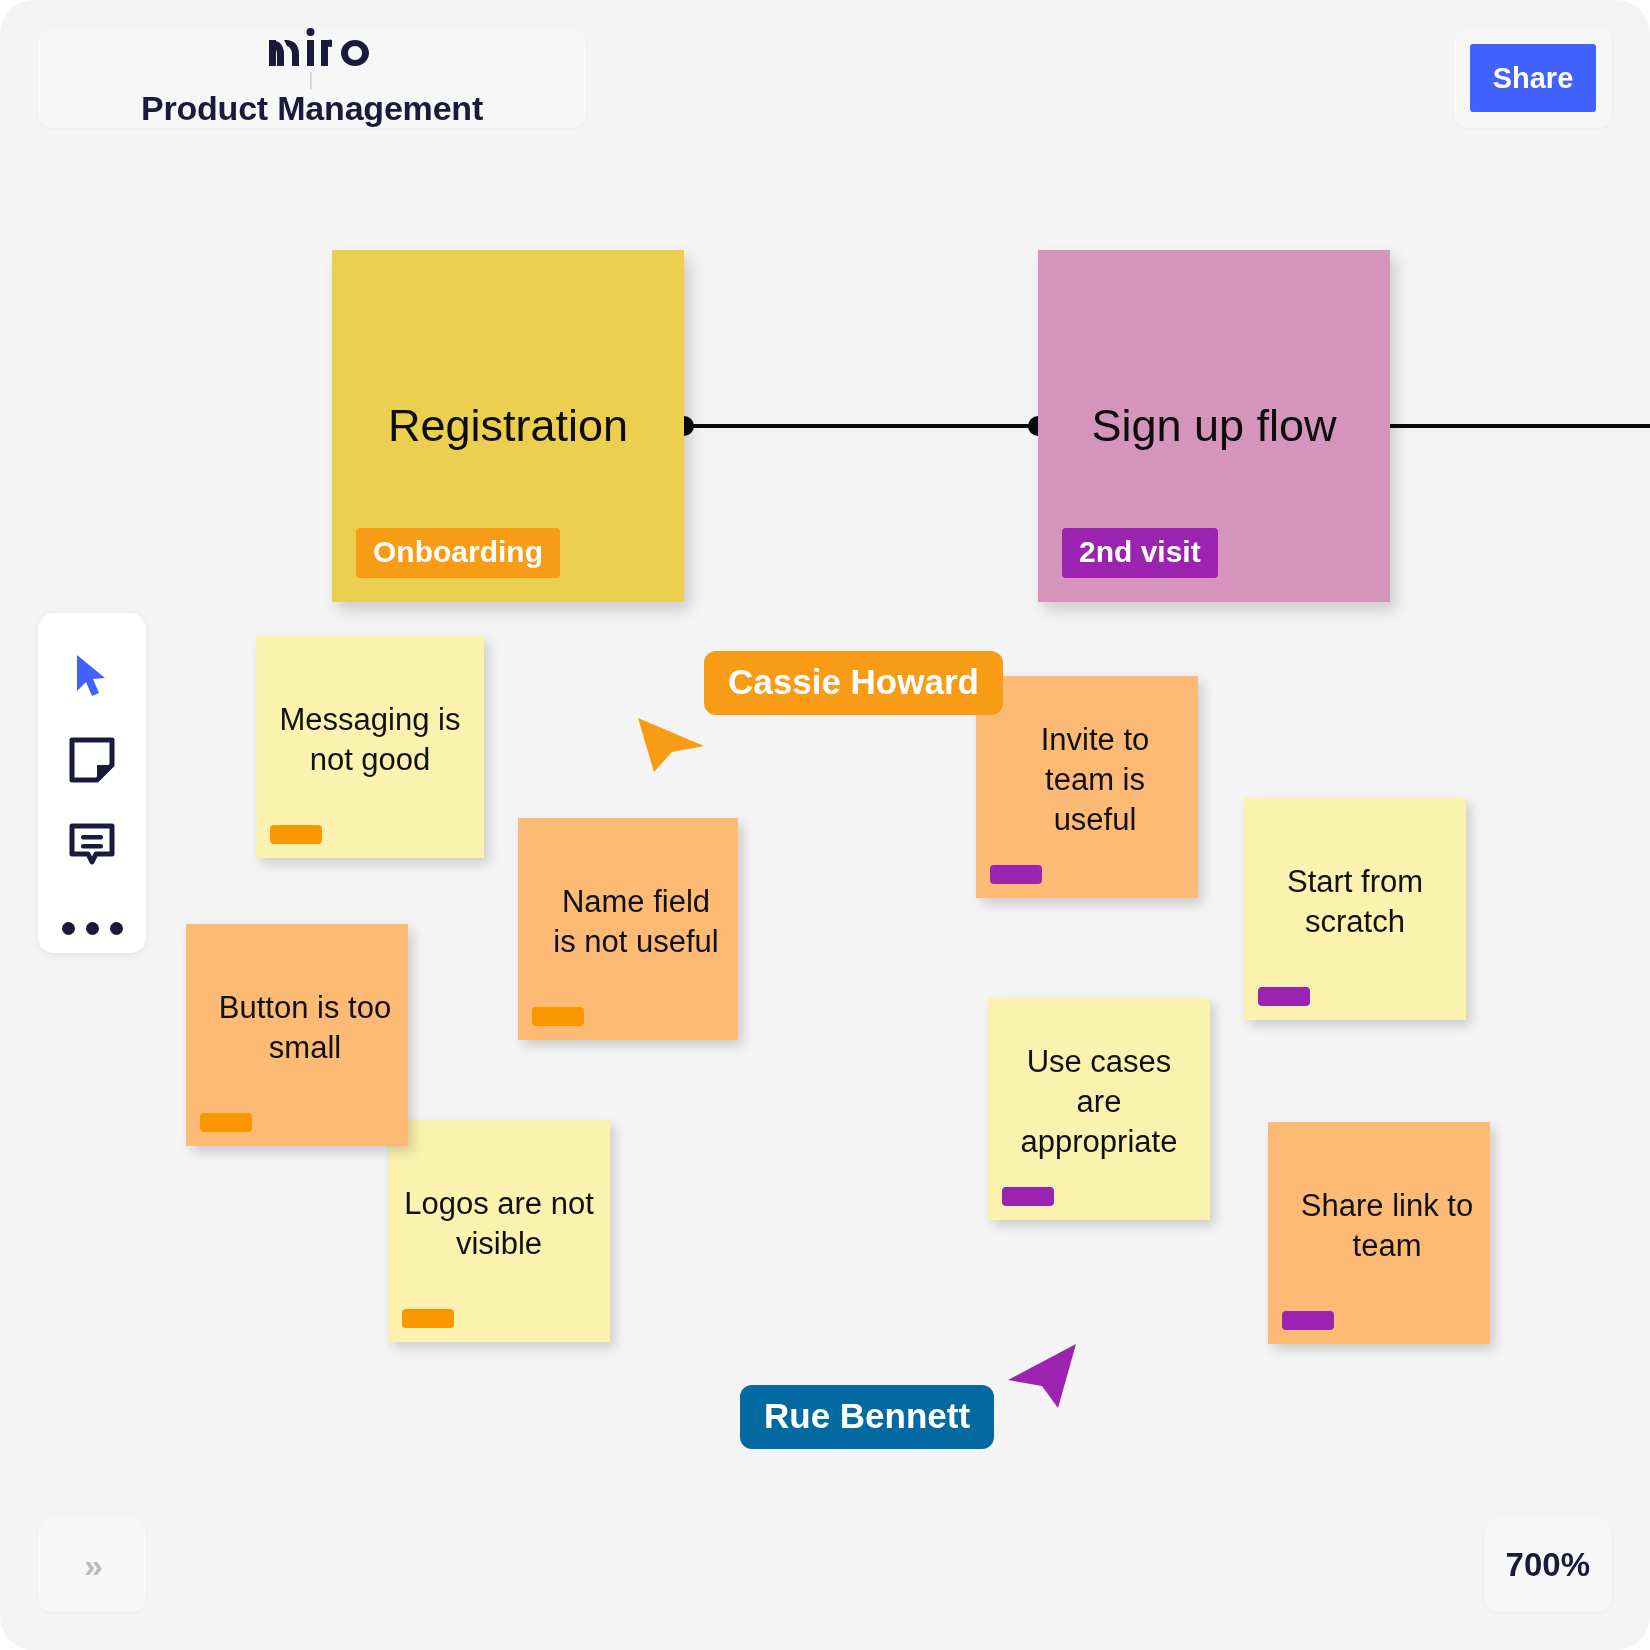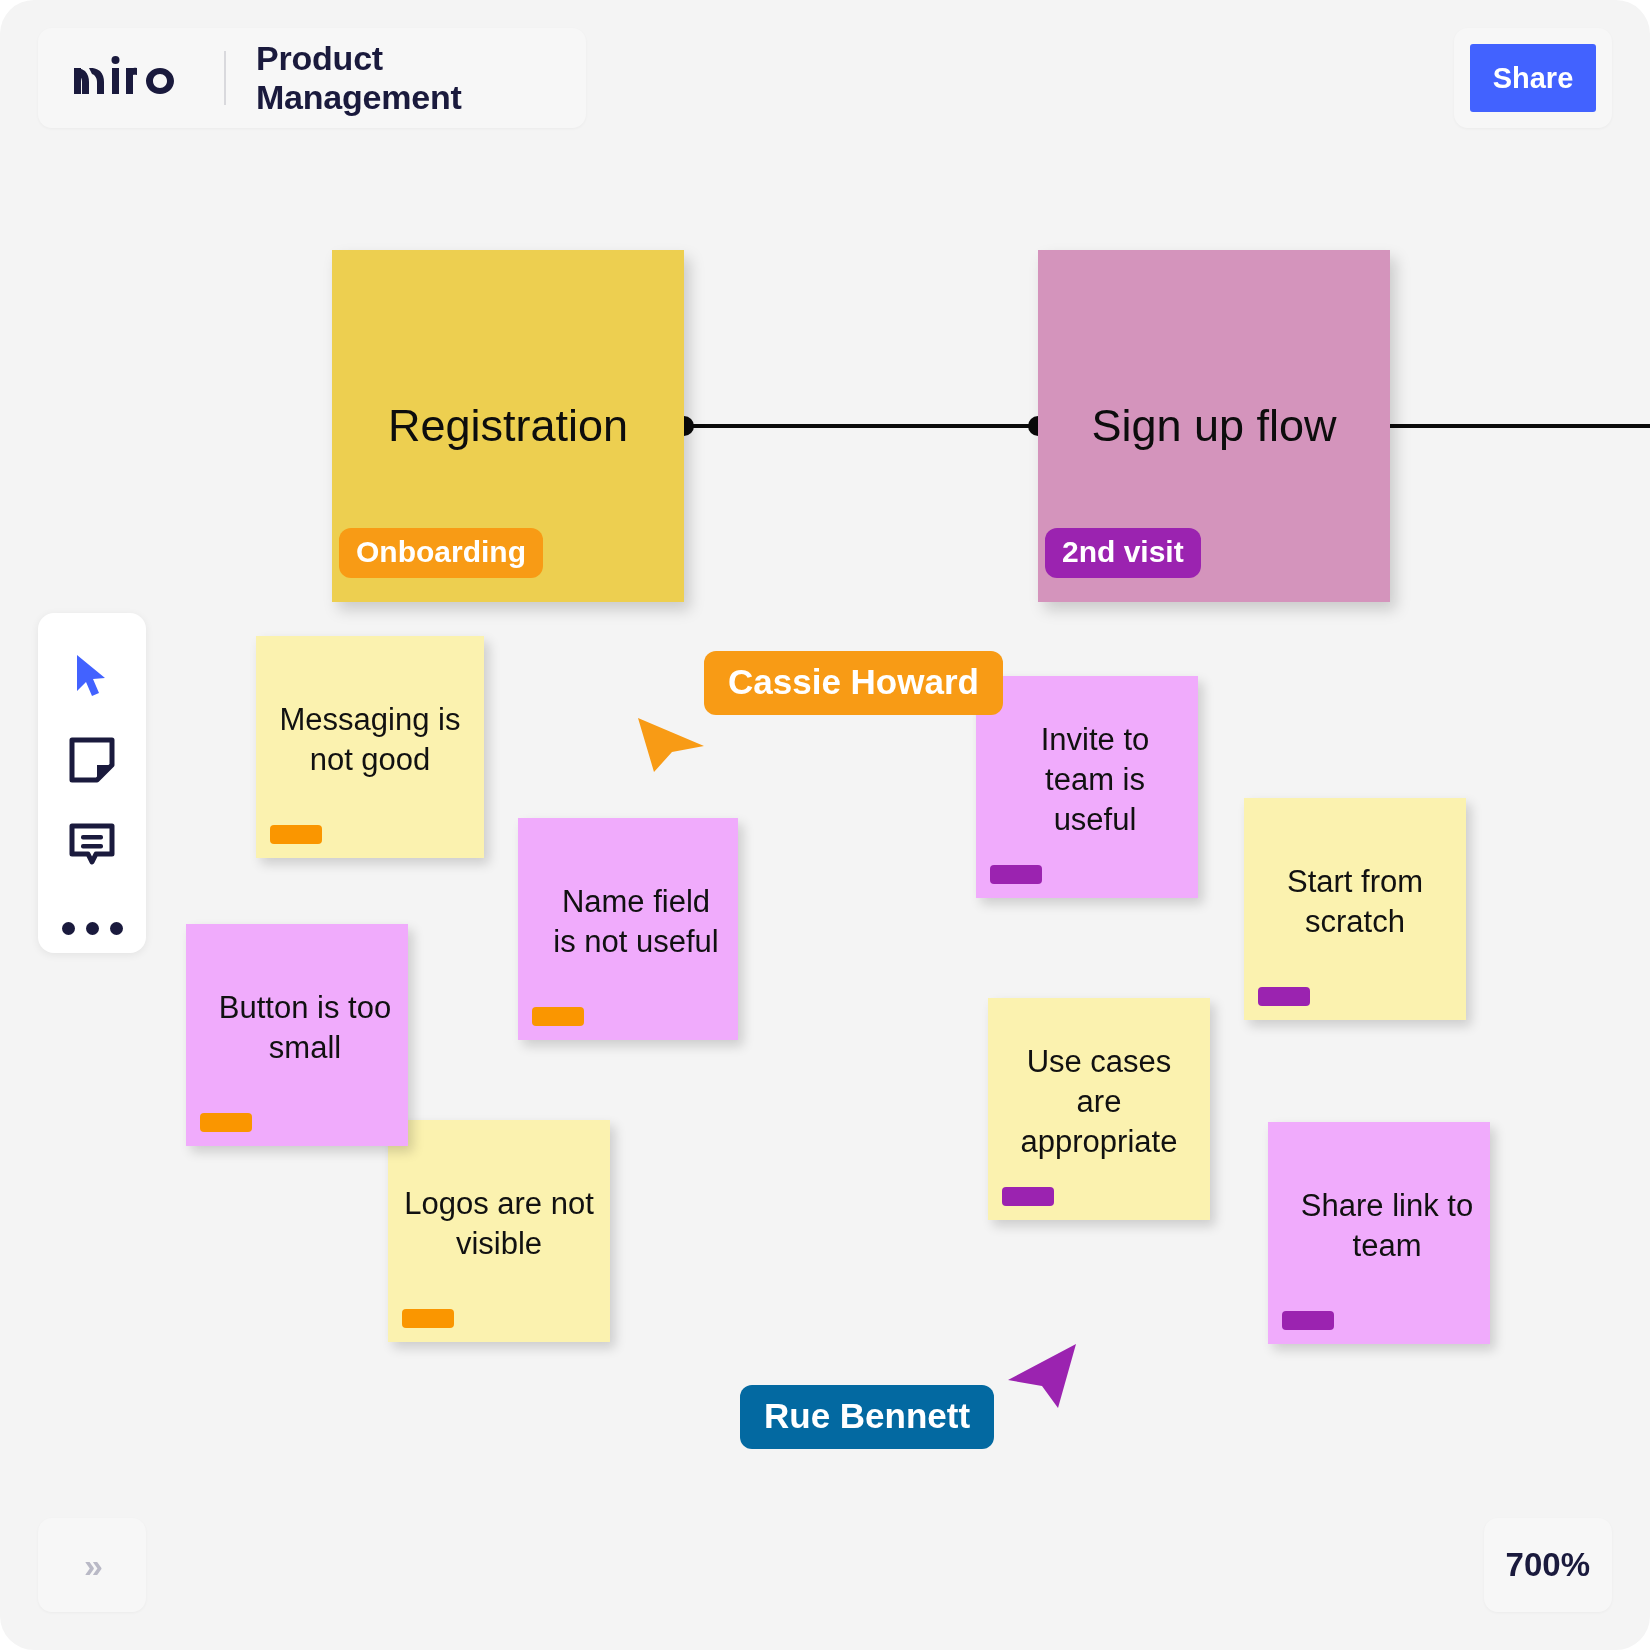--- a/index.html
+++ b/index.html
@@ -19,20 +19,21 @@
 
   
   .header-pill {
     position: absolute;
     left: 38px; top: 28px;
     width: 548px; height: 100px;
     background: #f7f7f7;
     border-radius: 14px;
     display: flex; align-items: center;
     box-shadow: 0 1px 3px rgba(0,0,0,0.04);
+    flex-direction: column;
   }
   .miro-logo {
     margin-left: 32px;
     height: 46px;
     display: flex; align-items: center;
   }
   .miro-logo svg { display:block; }
   .hdr-divider {
     width: 2px; height: 54px;
     background: #d9d9dd;
@@ -76,23 +77,23 @@
     left: 0; right: 0;
     top: 50%;
     transform: translateY(-50%);
     text-align: center;
     font-size: 45px;
     color: #0d0d0d;
     font-weight: 400;
   }
   .fc-tag {
     position: absolute;
-    left: 7px; bottom: 24px;
+    left: 24px; bottom: 24px;
     padding: 9px 17px 11px 17px;
-    border-radius: 12px;
+    border-radius: 4px;
     color: #ffffff;
     font-size: 30px;
     font-weight: 700;
     line-height: 1;
     white-space: nowrap;
   }
 
   #card-registration { left: 332px; top: 250px; width: 352px; height: 352px; background: #edcf50; }
   #card-signup       { left: 1038px; top: 250px; width: 352px; height: 352px; background: #d494bc; }
   .conn-line {
@@ -148,21 +149,21 @@
     width: 100%;
     margin-bottom: 14px;
   }
   .st-mark {
     position: absolute;
     left: 14px; bottom: 14px;
     width: 52px; height: 19px;
     border-radius: 4px;
   }
   .sticky.s-yellow { background: #fbf2af; }
-  .sticky.s-blue   { background: #f0abfc; padding-left: 16px; }
+  .sticky.s-blue   { background: #fdba74; padding-left: 16px; }
 
   
   .cursor-grp { position: absolute; }
   .cursor-label {
     position: absolute;
     border-radius: 12px;
     color: #ffffff;
     font-size: 35px;
     font-weight: 700;
     padding: 13px 24px 16px 24px;

